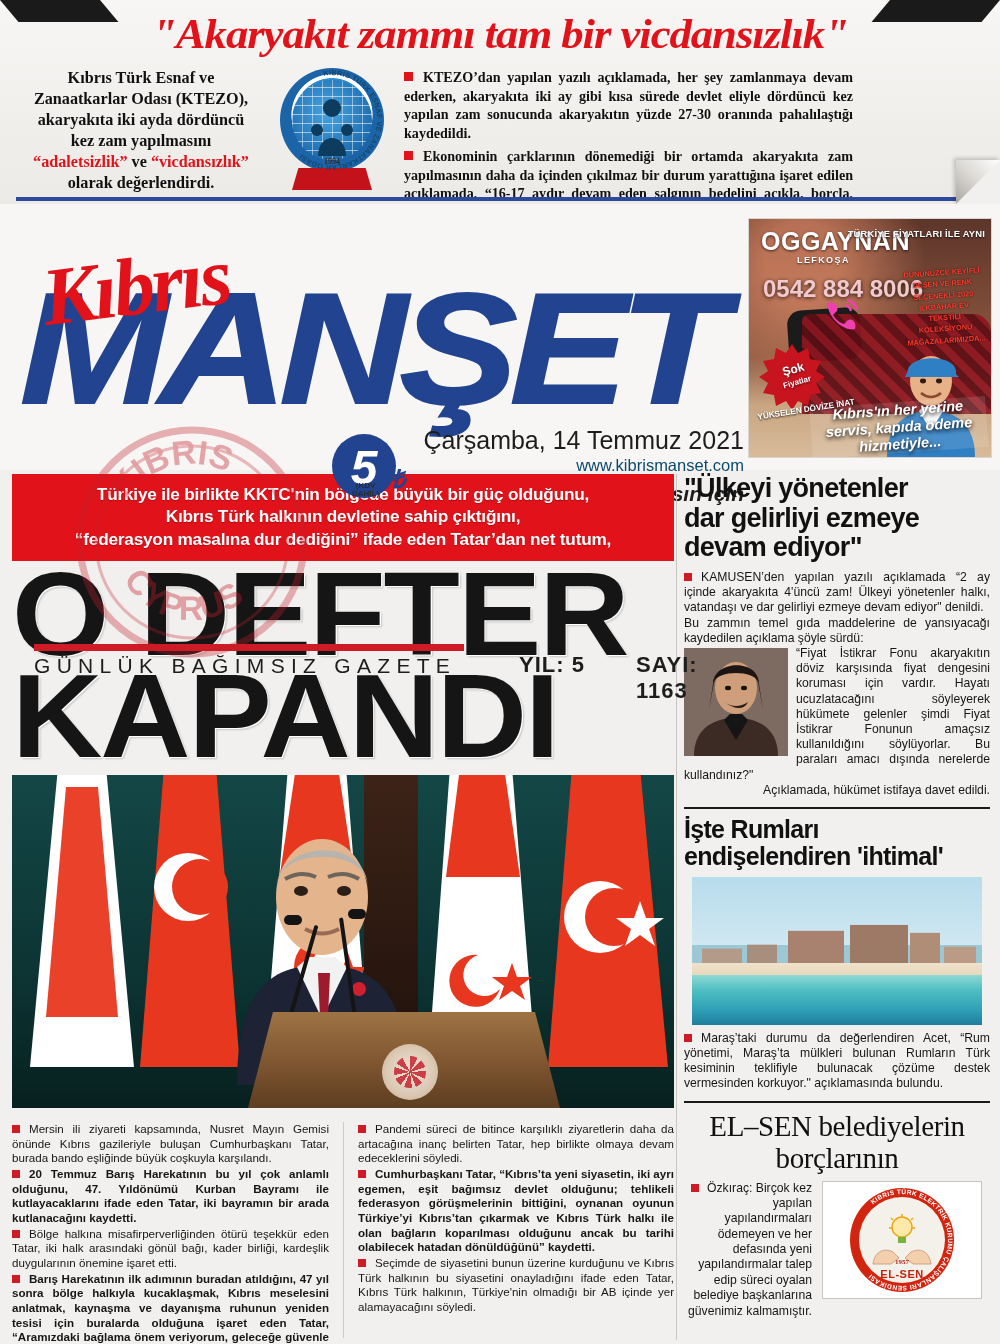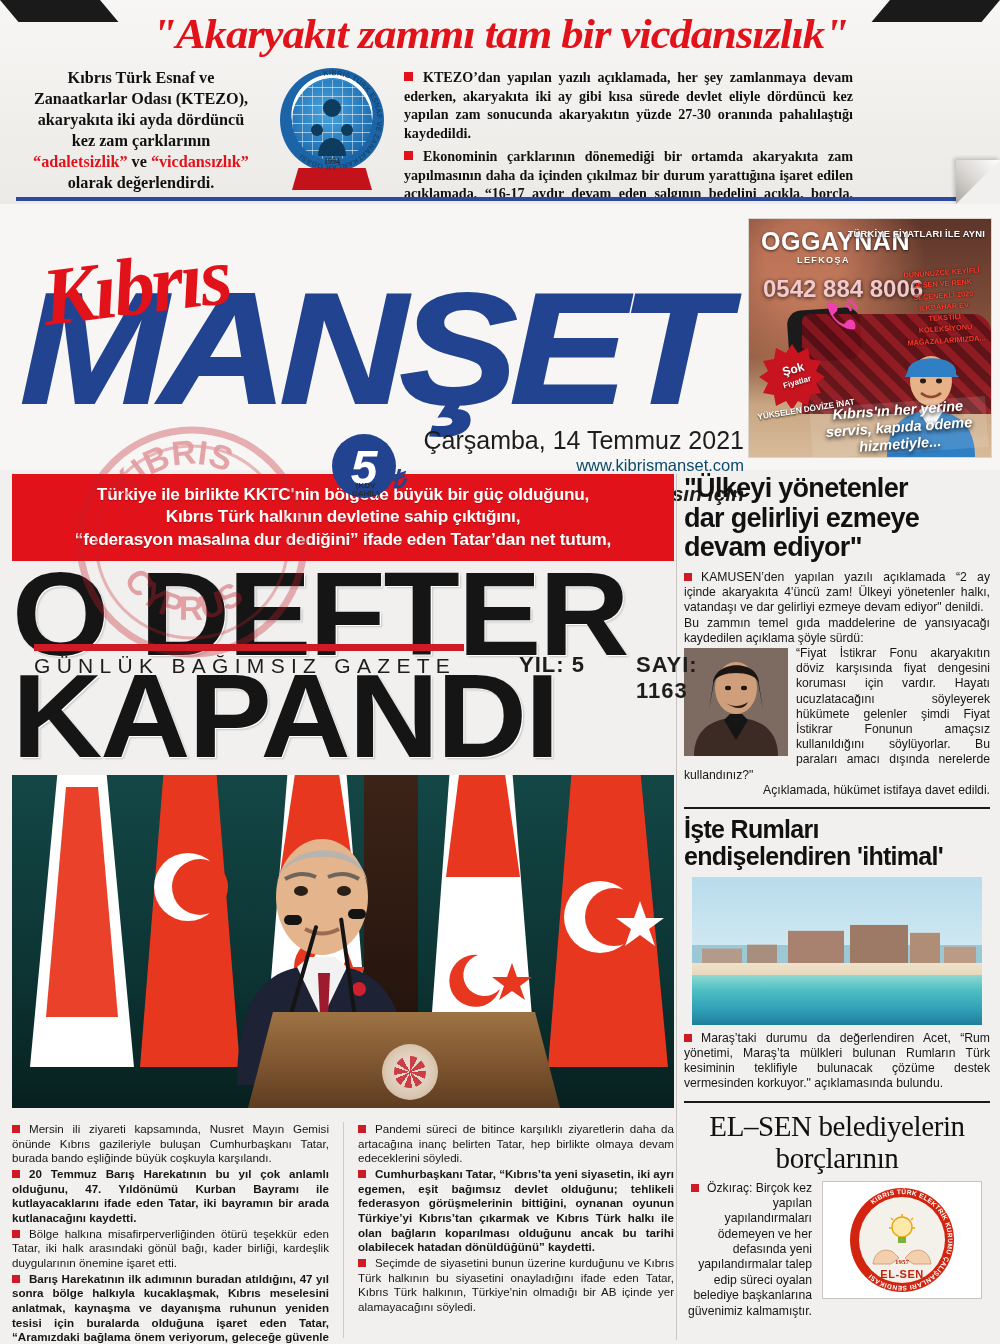--- a/index.html
+++ b/index.html
@@ -227,21 +227,21 @@
     <div class="teaser-corner-l"></div>
     <div class="teaser-corner-r"></div>
 
     <div class="teaser-head">"Akaryakıt zammı tam bir vicdansızlık"</div>
 
     <div class="teaser-body">
       <div class="teaser-left">
         <div>Kıbrıs Türk Esnaf ve</div>
         <div>Zanaatkarlar Odası (KTEZO),</div>
         <div>akaryakıta iki ayda dördüncü</div>
-        <div>kez zam çarklarının</div>
+        <div>kez zam yapılmasını</div>
         <div><span class="rd">“adaletsizlik”</span><span> ve </span><span class="rd">“vicdansızlık”</span></div>
         <div>olarak değerlendirdi.</div>
       </div>
 
       <div class="teaser-logo">
         <div class="ktezo">
           <div class="ktezo-ring"></div>
           <svg class="ktezo-txt" viewBox="0 0 104 104">
             <defs>
                 <path id="ktzc" d="M52,52 m-45,0 a45,45 0 1,1 90,0 a45,45 0 1,1 -90,0"></path>

